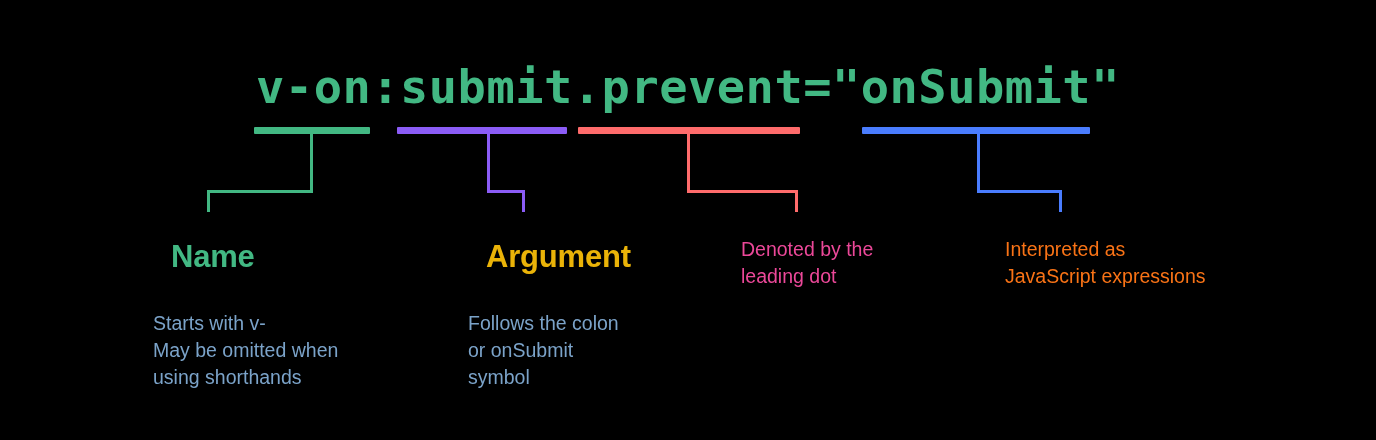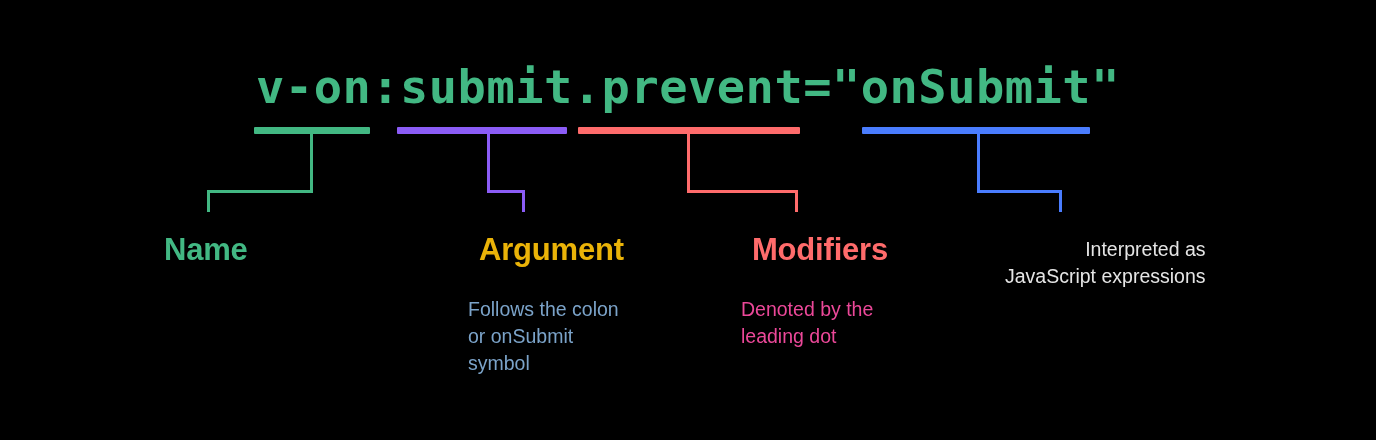--- a/index.html
+++ b/index.html
@@ -58,21 +58,21 @@
   
   .col {
     position: absolute;
   }
   .col-title {
     font-family: "Liberation Sans", sans-serif;
     font-size: 31px;
     font-weight: bold;
     line-height: 38px;
     letter-spacing: -0.2px;
-    margin: 11px;
+    margin: 18px;
     white-space: nowrap;
   }
   .col-desc {
     font-family: "Liberation Sans", sans-serif;
     font-size: 19.5px;
     font-weight: normal;
     line-height: 27px;
     color: #7ba3c9;
     margin: 0;
     padding-top: 16px;
@@ -101,31 +101,33 @@
       <div class="vline" style="left: 795px; top: 190px; height: 22px; background: rgb(255, 107, 107);"></div>
       <div class="bar" style="left: 862px; top: 127px; width: 228px; background: rgb(74, 125, 255);"></div>
       <div class="vline" style="left: 977px; top: 133px; height: 60px; background: rgb(74, 125, 255);"></div>
       <div class="hline" style="left: 977px; top: 190px; width: 85px; background: rgb(74, 125, 255);"></div>
       <div class="vline" style="left: 1059px; top: 190px; height: 22px; background: rgb(74, 125, 255);"></div>
     </div>
 
   <div id="label-layer">
       <div class="col" style="left: 153px; top: 220px;">
         <div class="col-title" style="color: rgb(66, 184, 131);">Name</div>
+        <div class="col-desc" style="color: rgb(123, 163, 201);">Starts with v-
+May be omitted when
+using shorthands</div>
       </div>
       <div class="col" style="left: 468px; top: 220px;">
         <div class="col-title" style="color: #eab308;">Argument</div>
         <div class="col-desc" style="color: rgb(123, 163, 201);">Follows the colon
 or onSubmit
 symbol</div>
       </div>
       <div class="col" style="left: 741px; top: 220px;">
-        <div class="col-title" style="color: rgb(255, 107, 107);">Modifiers</div>
         <div class="col-desc" style="color: #ec4899;">Denoted by the
 leading dot</div>
       </div>
       <div class="col" style="left: 1005px; top: 220px;">
-        <div class="col-desc" style="color: #e5e5e5; text-align: right;">Interpreted as
+        <div class="col-desc" style="color: #f97316;">Interpreted as
 JavaScript expressions</div>
       </div>
     </div>
 
 </div>
 
 </body></html>

